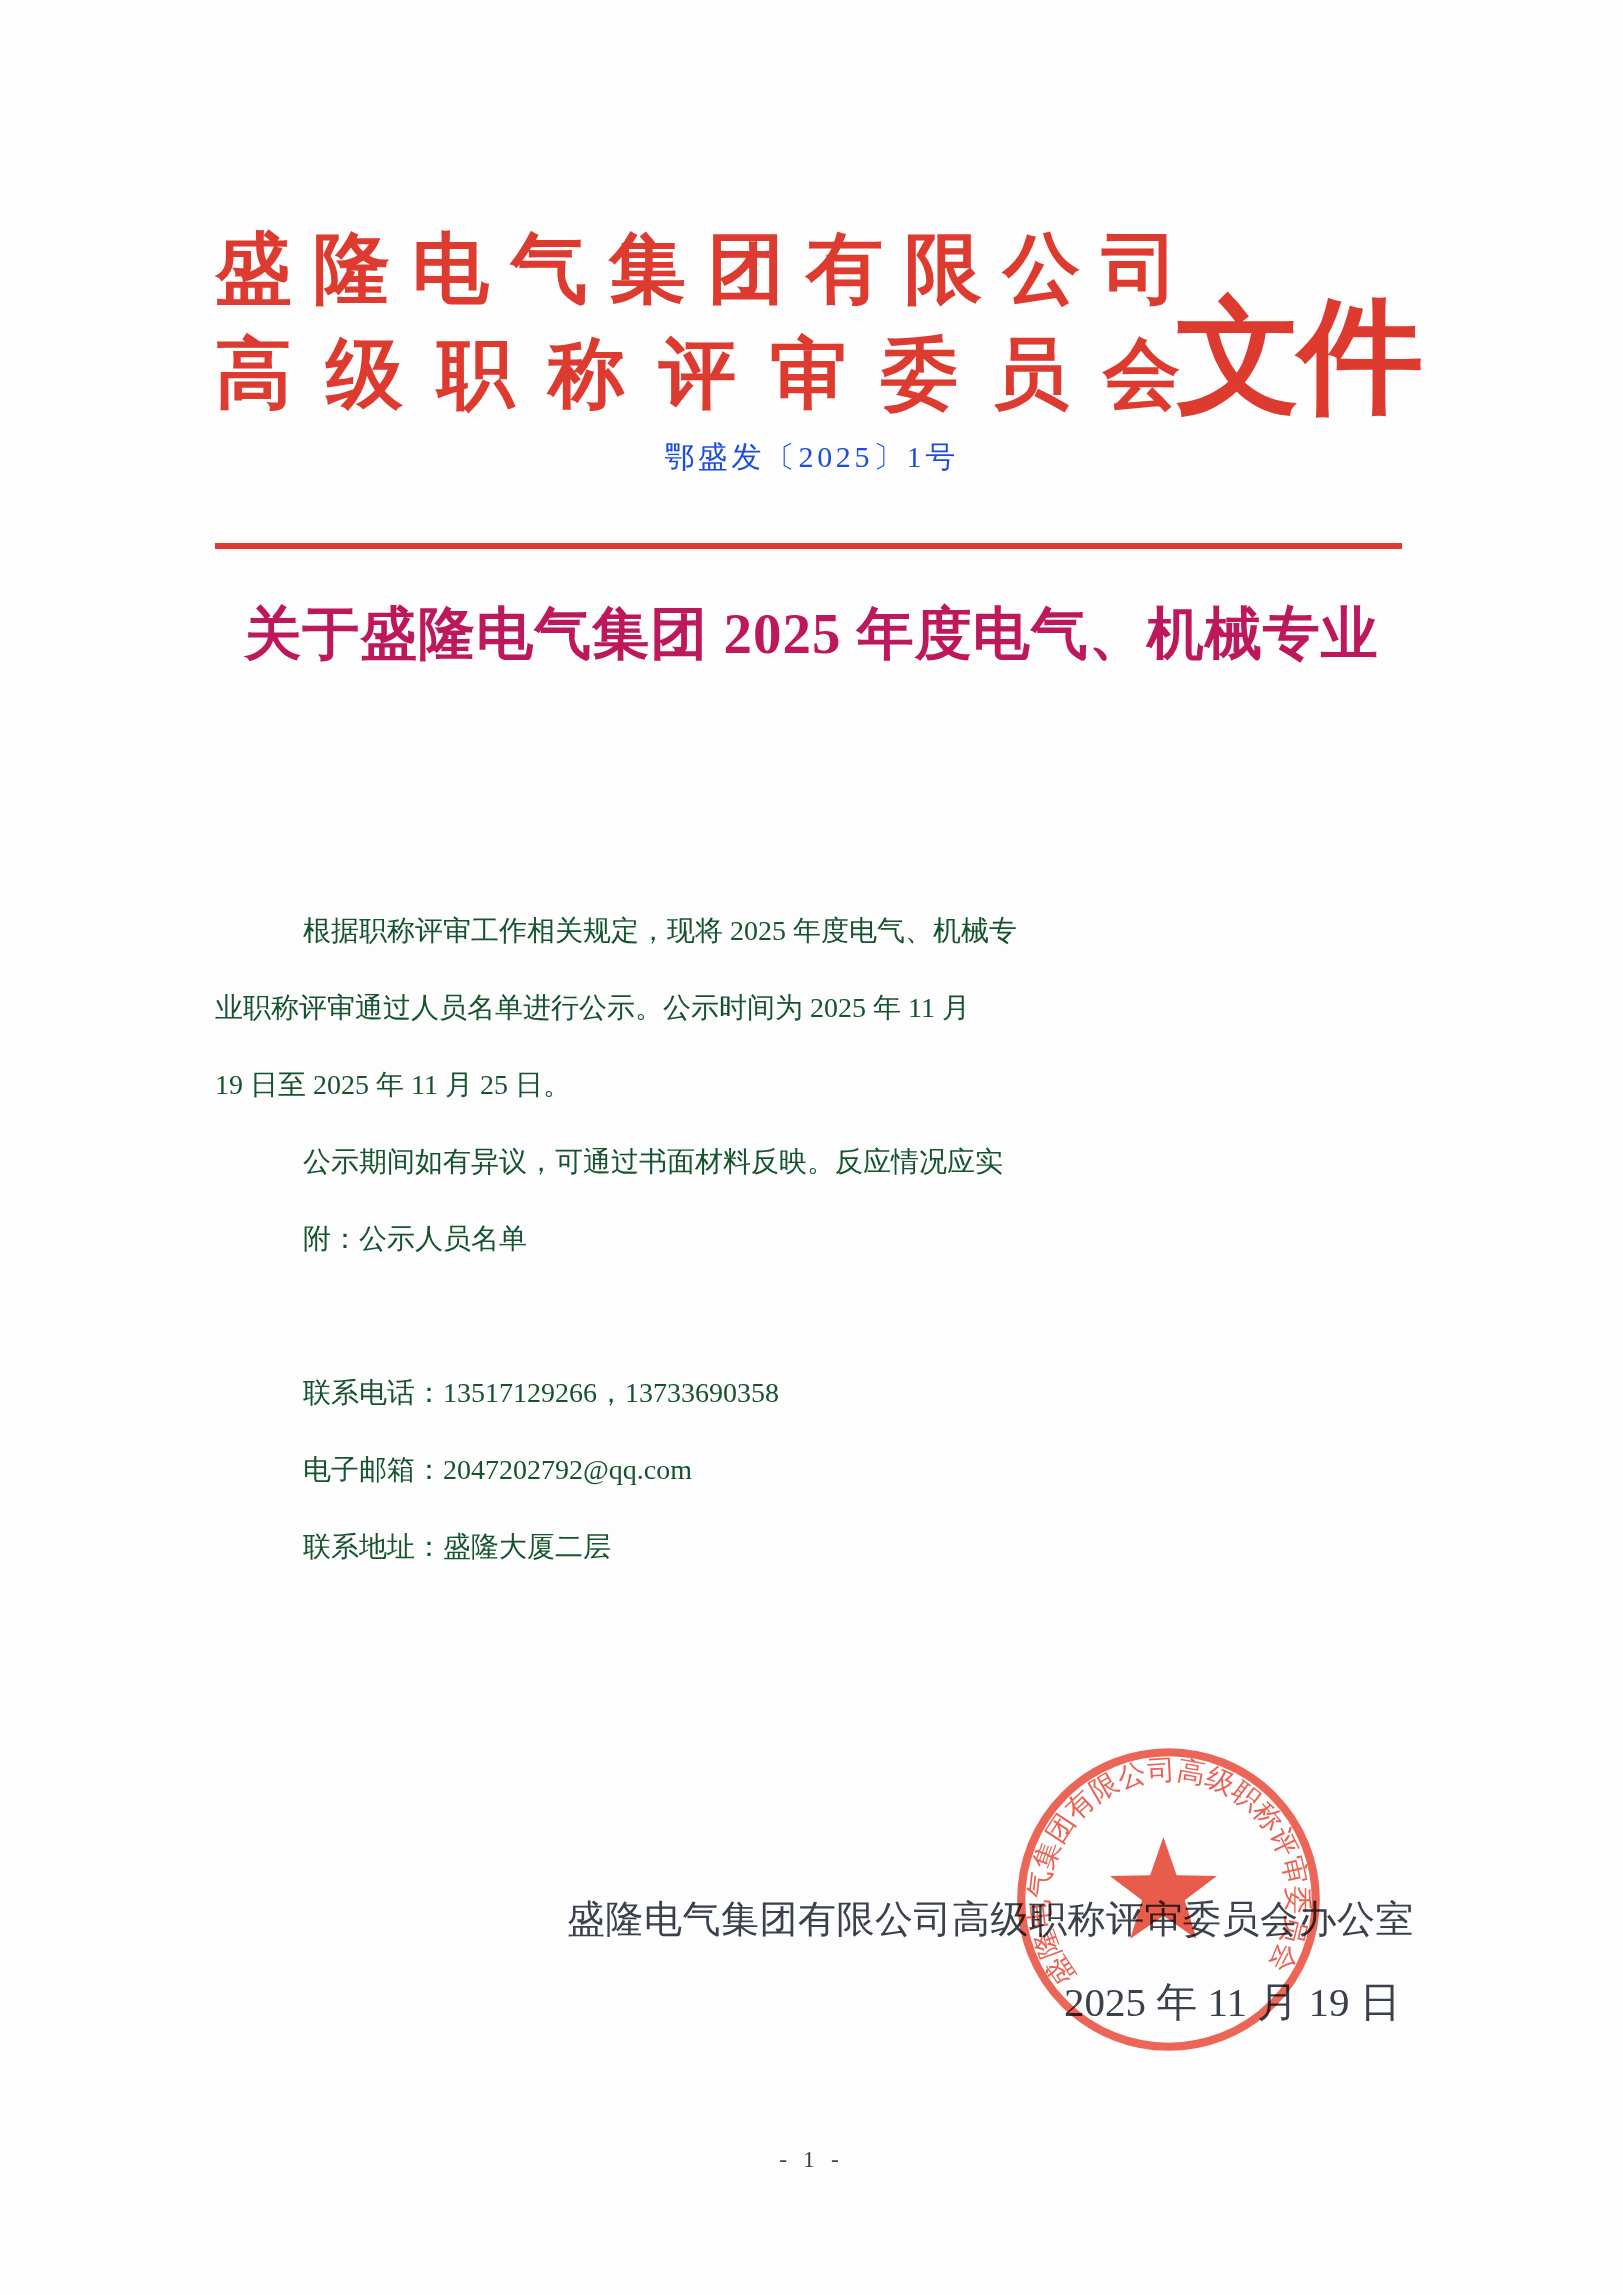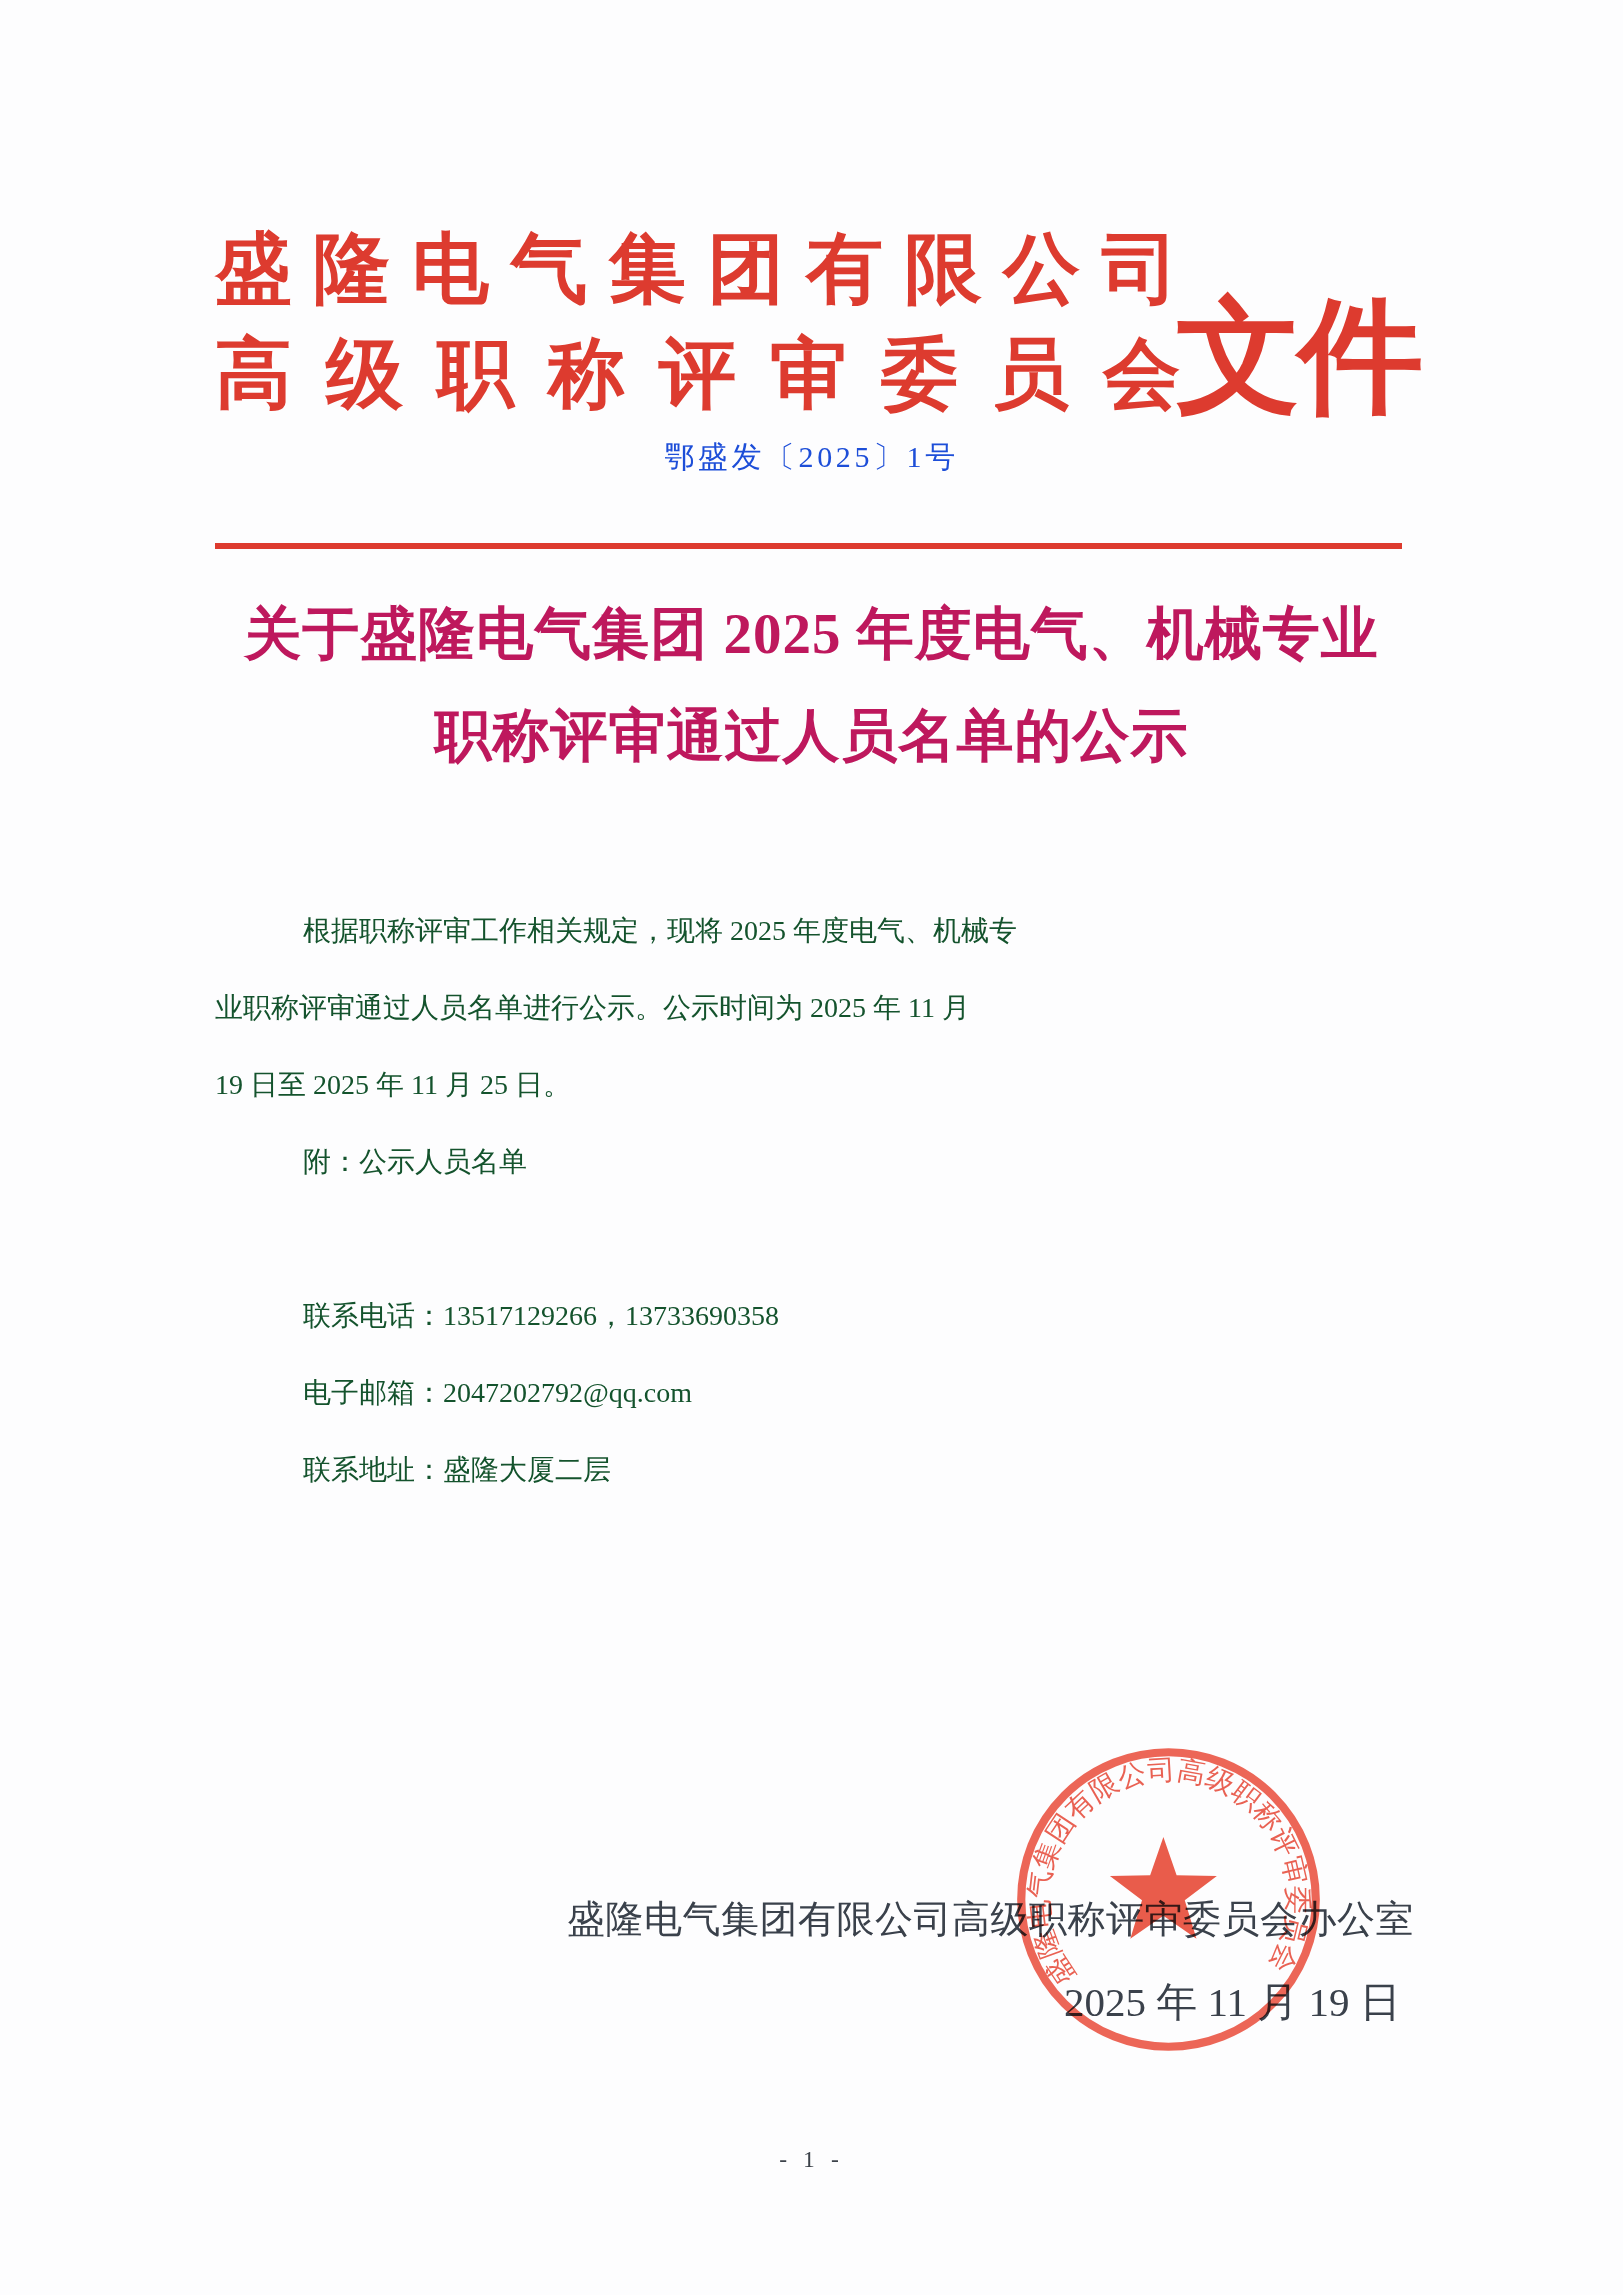--- a/index.html
+++ b/index.html
@@ -61,27 +61,27 @@
   </div>
 
   <div class="doc-type">文件</div>
 
   <div class="doc-number">鄂盛发〔2025〕1号</div>
 
   <div class="red-rule"></div>
 
   <h1 class="title">
     <div>关于盛隆电气集团 2025 年度电气、机械专业</div>
-    <div>职称评审通过人员名单的公示</div>
   </h1>
 
   <div class="body-block">
     <div class="bline indent">根据职称评审工作相关规定，现将 2025 年度电气、机械专</div>
     <div class="bline">业职称评审通过人员名单进行公示。公示时间为 2025 年 11 月</div>
     <div class="bline">19 日至 2025 年 11 月 25 日。</div>
+    <div class="bline indent">公示期间如有异议，可通过书面材料反映。反应情况应实</div>
     <div class="bline indent">附：公示人员名单</div>
 
     <div class="contact-block">
       <div class="bline">
         <span>联系电话：</span><span>13517129266，13733690358</span>
       </div>
       <div class="bline">
         <span>电子邮箱：</span><span>2047202792@qq.com</span>
       </div>
       <div class="bline">

